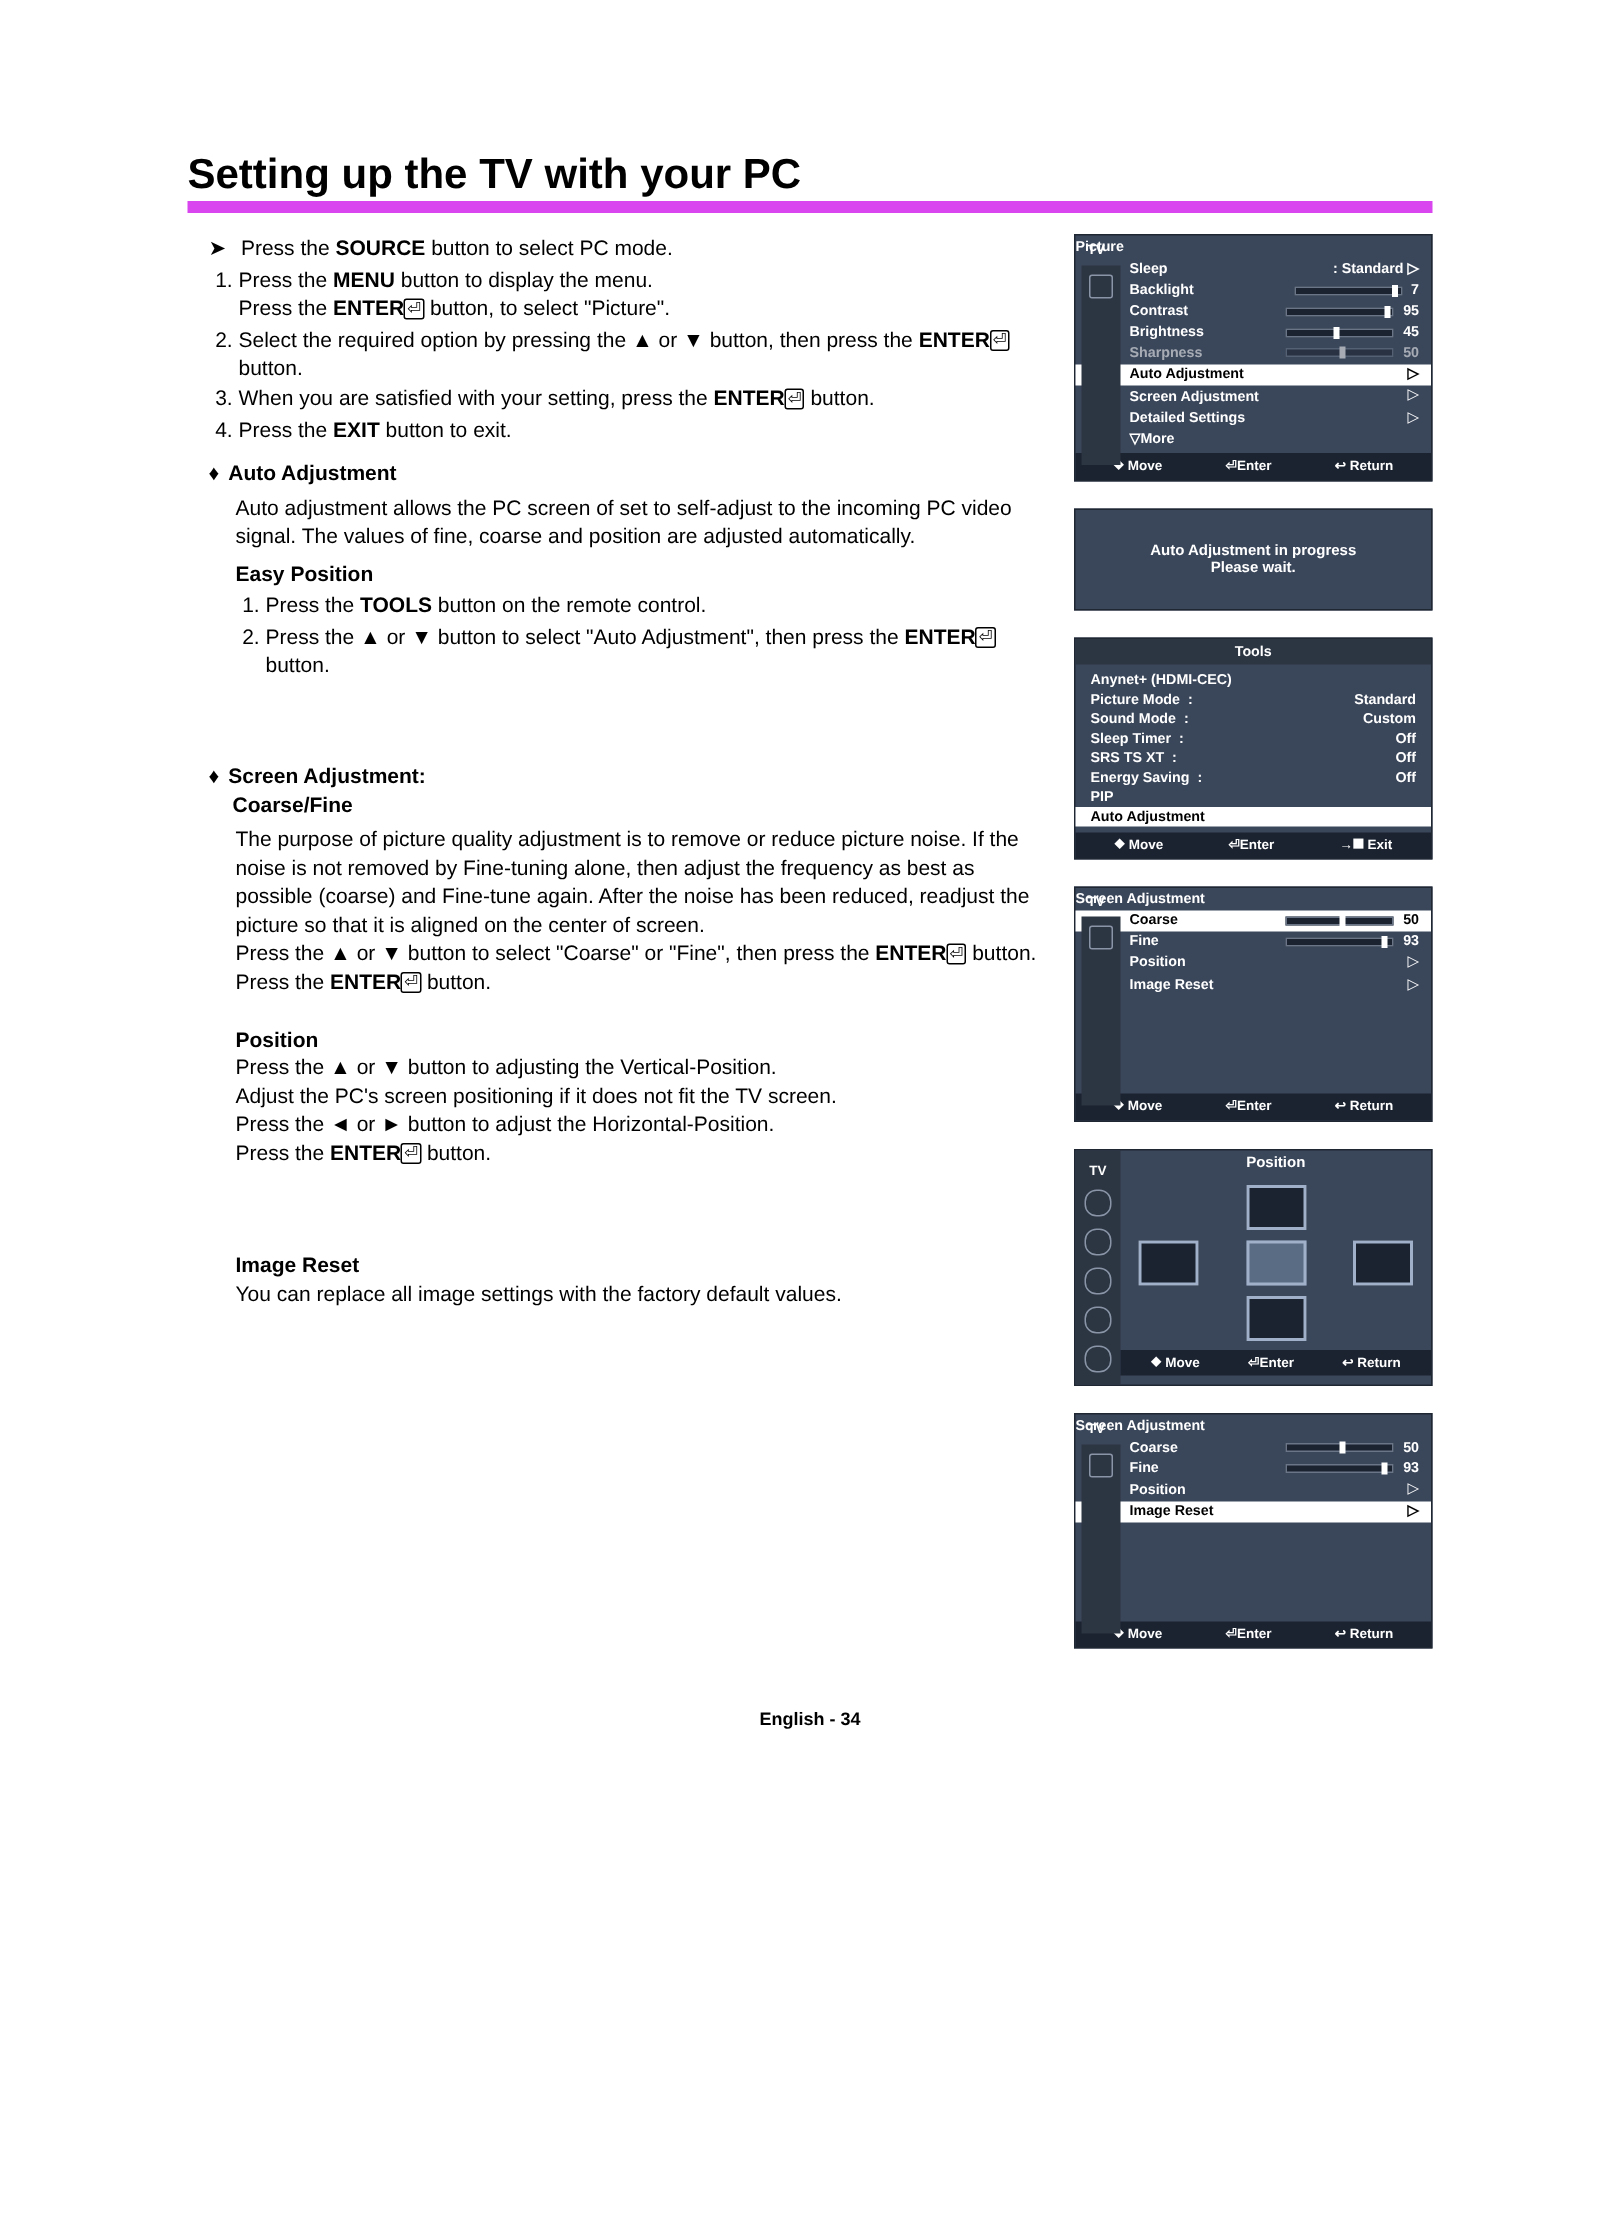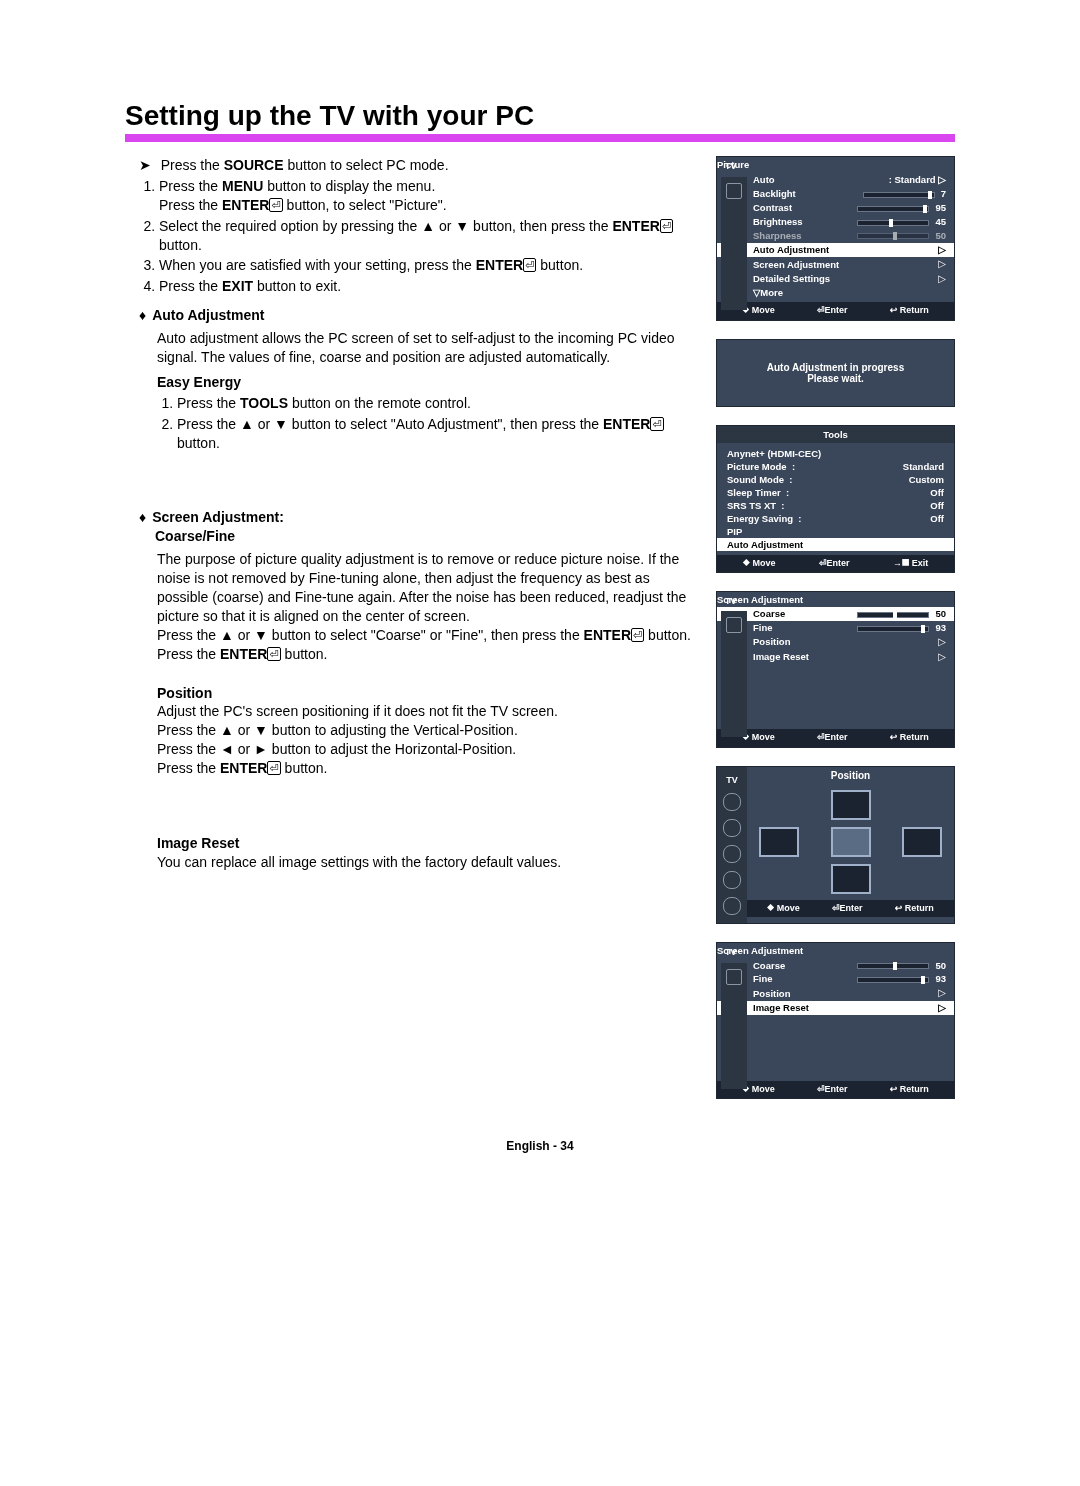--- a/index.html
+++ b/index.html
@@ -75,59 +75,59 @@
         <li>Select the required option by pressing the ▲ or ▼ button, then press the <b>ENTER</b><span class="enter-glyph">⏎</span> button.</li>
         <li>When you are satisfied with your setting, press the <b>ENTER</b><span class="enter-glyph">⏎</span> button.</li>
         <li>Press the <b>EXIT</b> button to exit.</li>
       </ol>
 
       <div class="sec">
         <span class="dia">♦</span><b>Auto Adjustment</b>
       </div>
       <div class="sub">Auto adjustment allows the PC screen of set to self-adjust to the incoming PC video signal. The values of fine, coarse and position are adjusted automatically.</div>
 
-      <div class="subh">Easy Energy</div>
+      <div class="subh">Easy Position</div>
       <ol class="steps" style="margin-left:32px">
         <li>Press the <b>TOOLS</b> button on the remote control.</li>
         <li>Press the ▲ or ▼ button to select "Auto Adjustment", then press the <b>ENTER</b><span class="enter-glyph">⏎</span> button.</li>
       </ol>
 
       <div style="height:38px"></div>
 
       <div class="sec">
         <span class="dia">♦</span><b>Screen Adjustment:</b><br>
         <span style="margin-left:16px"><b>Coarse/Fine</b></span>
       </div>
       <div class="sub">The purpose of picture quality adjustment is to remove or reduce picture noise. If the noise is not removed by Fine-tuning alone, then adjust the frequency as best as possible (coarse) and Fine-tune again. After the noise has been reduced, readjust the picture so that it is aligned on the center of screen.</div>
       <div class="sub">Press the ▲ or ▼ button to select "Coarse" or "Fine", then press the <b>ENTER</b><span class="enter-glyph">⏎</span> button.</div>
       <div class="sub">Press the <b>ENTER</b><span class="enter-glyph">⏎</span> button.</div>
 
       <div style="height:14px"></div>
       <div class="subh">Position</div>
+      <div class="sub">Press the ▲ or ▼ button to adjusting the Vertical-Position.</div>
       <div class="sub">Adjust the PC's screen positioning if it does not fit the TV screen.</div>
-      <div class="sub">Press the ▲ or ▼ button to adjusting the Vertical-Position.</div>
       <div class="sub">Press the ◄ or ► button to adjust the Horizontal-Position.</div>
       <div class="sub">Press the <b>ENTER</b><span class="enter-glyph">⏎</span> button.</div>
 
       <div style="height:50px"></div>
       <div class="subh">Image Reset</div>
       <div class="sub">You can replace all image settings with the factory default values.</div>
     </div>
 
     <div class="right">
 
       <div class="osd" style="position:relative">
         <div class="tvlabel" style="top:4px;left:8px;position:absolute">TV</div>
         <div class="title">Picture</div>
         <div class="body">
           <div class="iconcol">
             <div class="ic"></div>
           </div>
           <div class="row">
-              <span class="lab">Auto</span>
+              <span class="lab">Sleep</span>
               <span class="val"><span>: Standard</span> <span class="tri">▷</span></span>
             </div>
           <div class="row">
               <span class="lab">Backlight</span>
               <span class="val"><span class="bar"><span class="k" style="left:92%"></span></span><span>7</span></span>
             </div>
           <div class="row">
               <span class="lab">Contrast</span>
               <span class="val"><span class="bar"><span class="k" style="left:92%"></span></span><span>95</span></span>
             </div>

